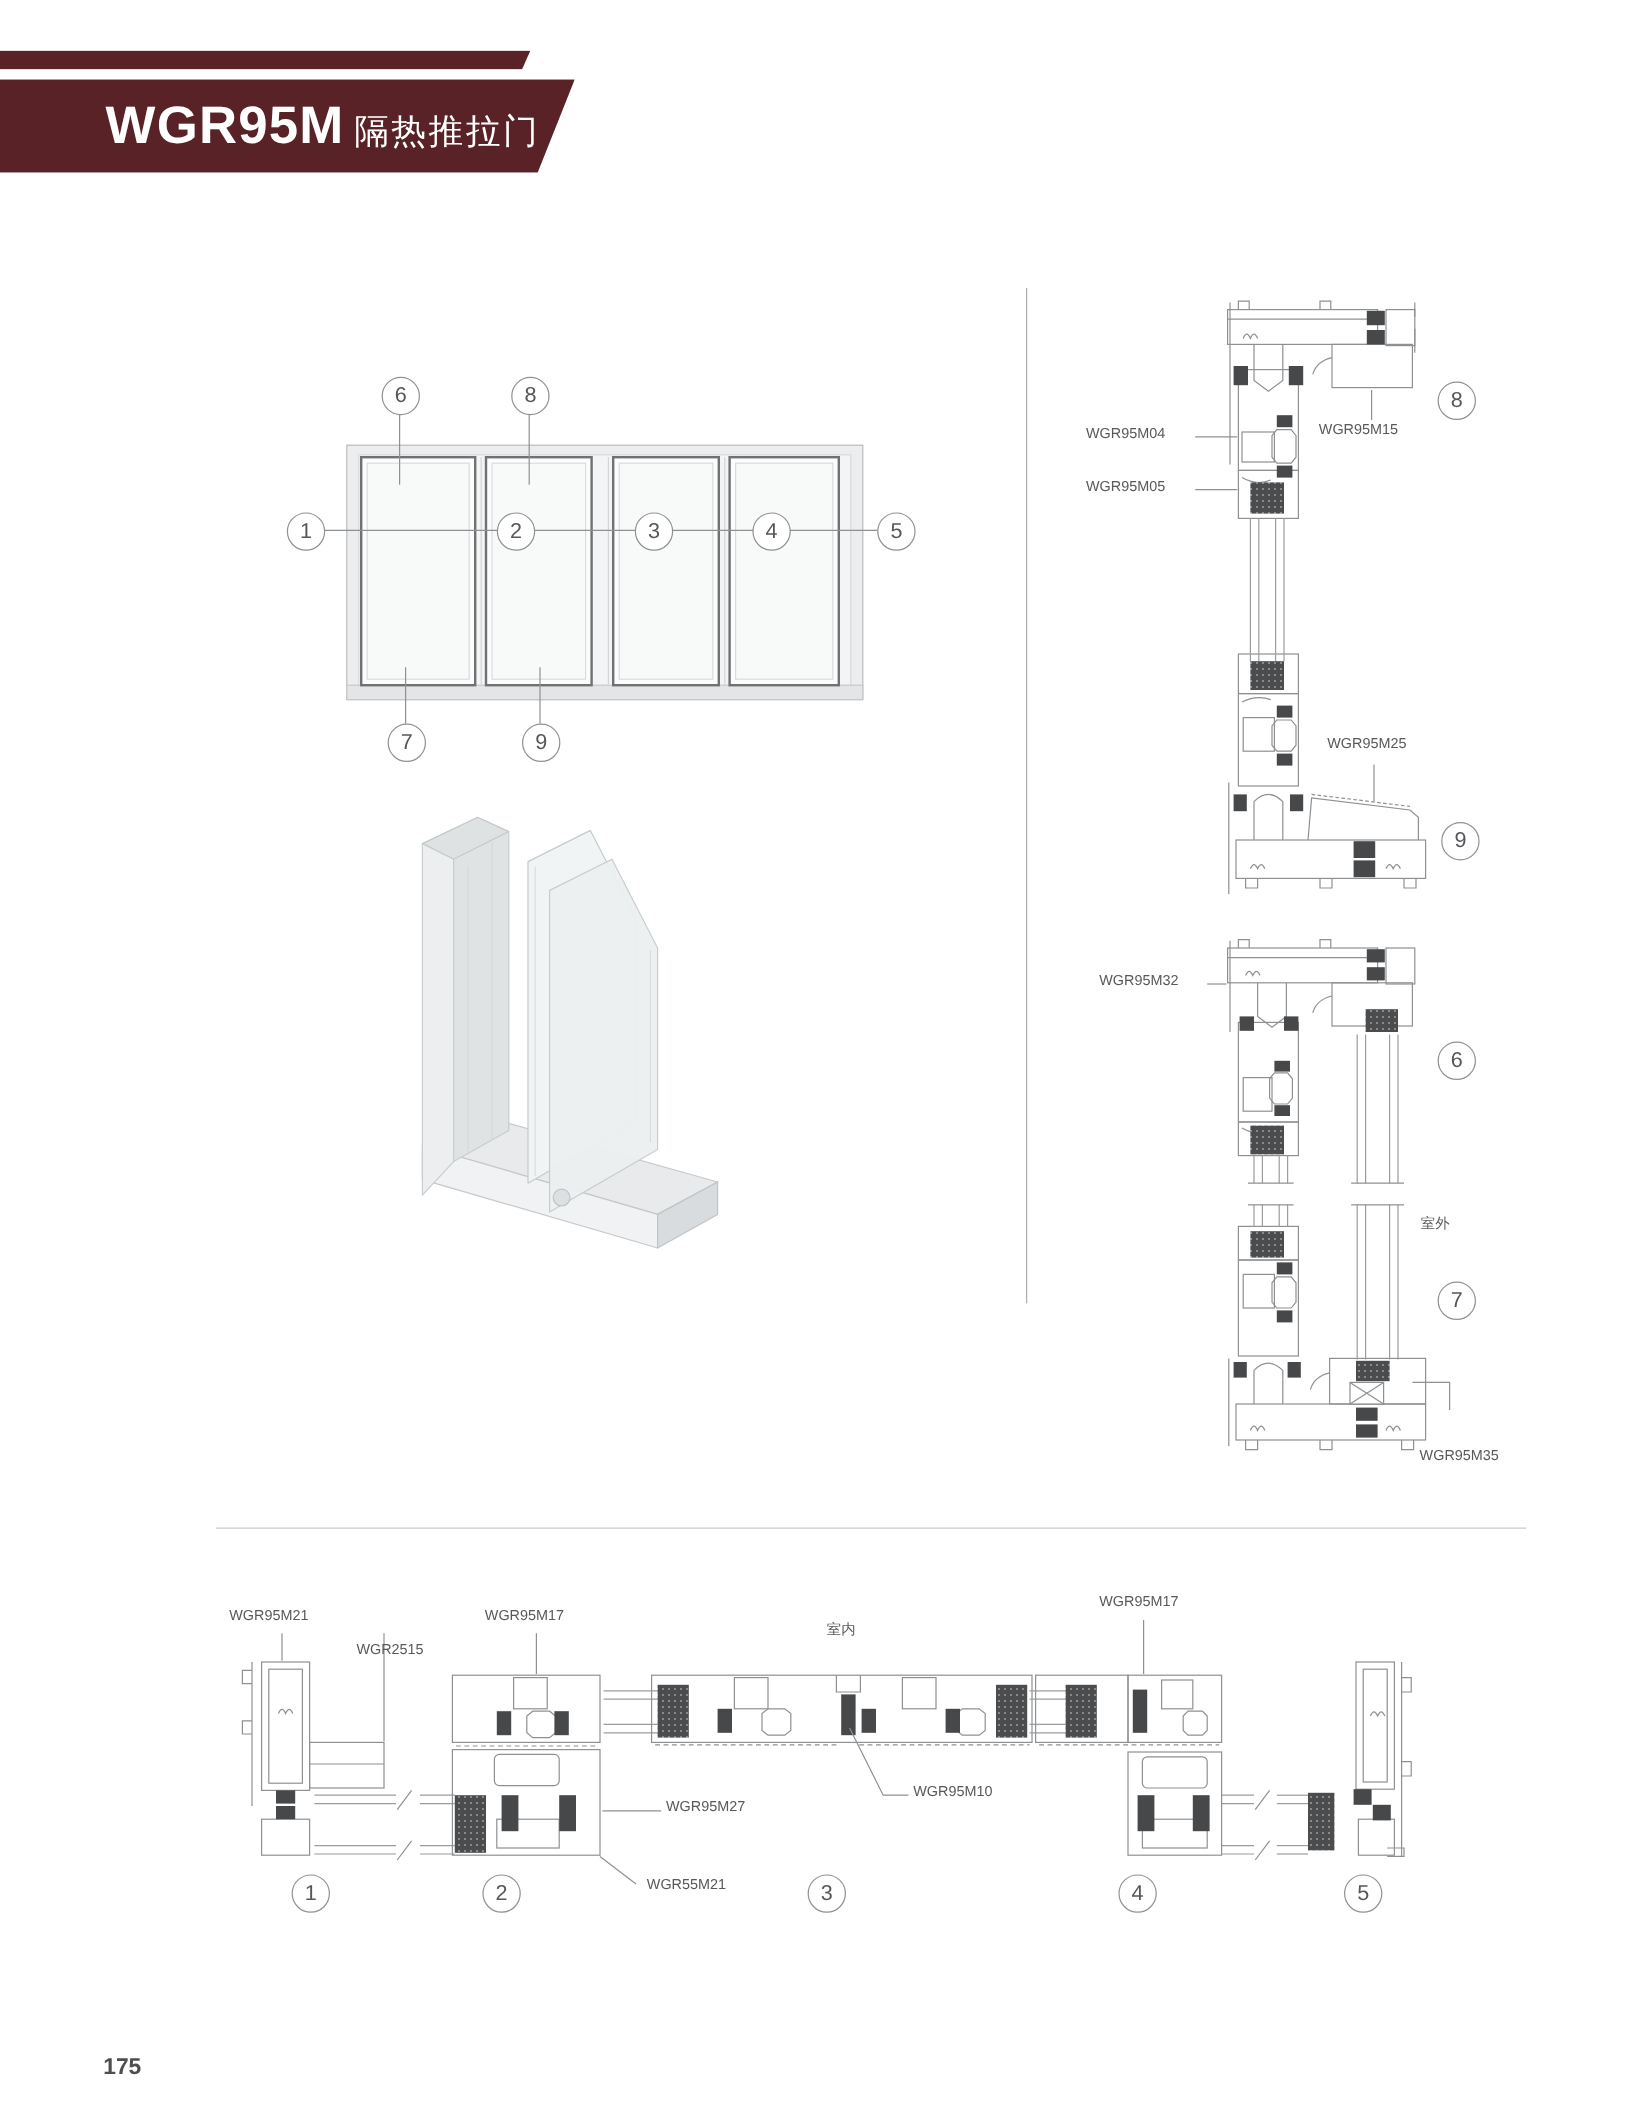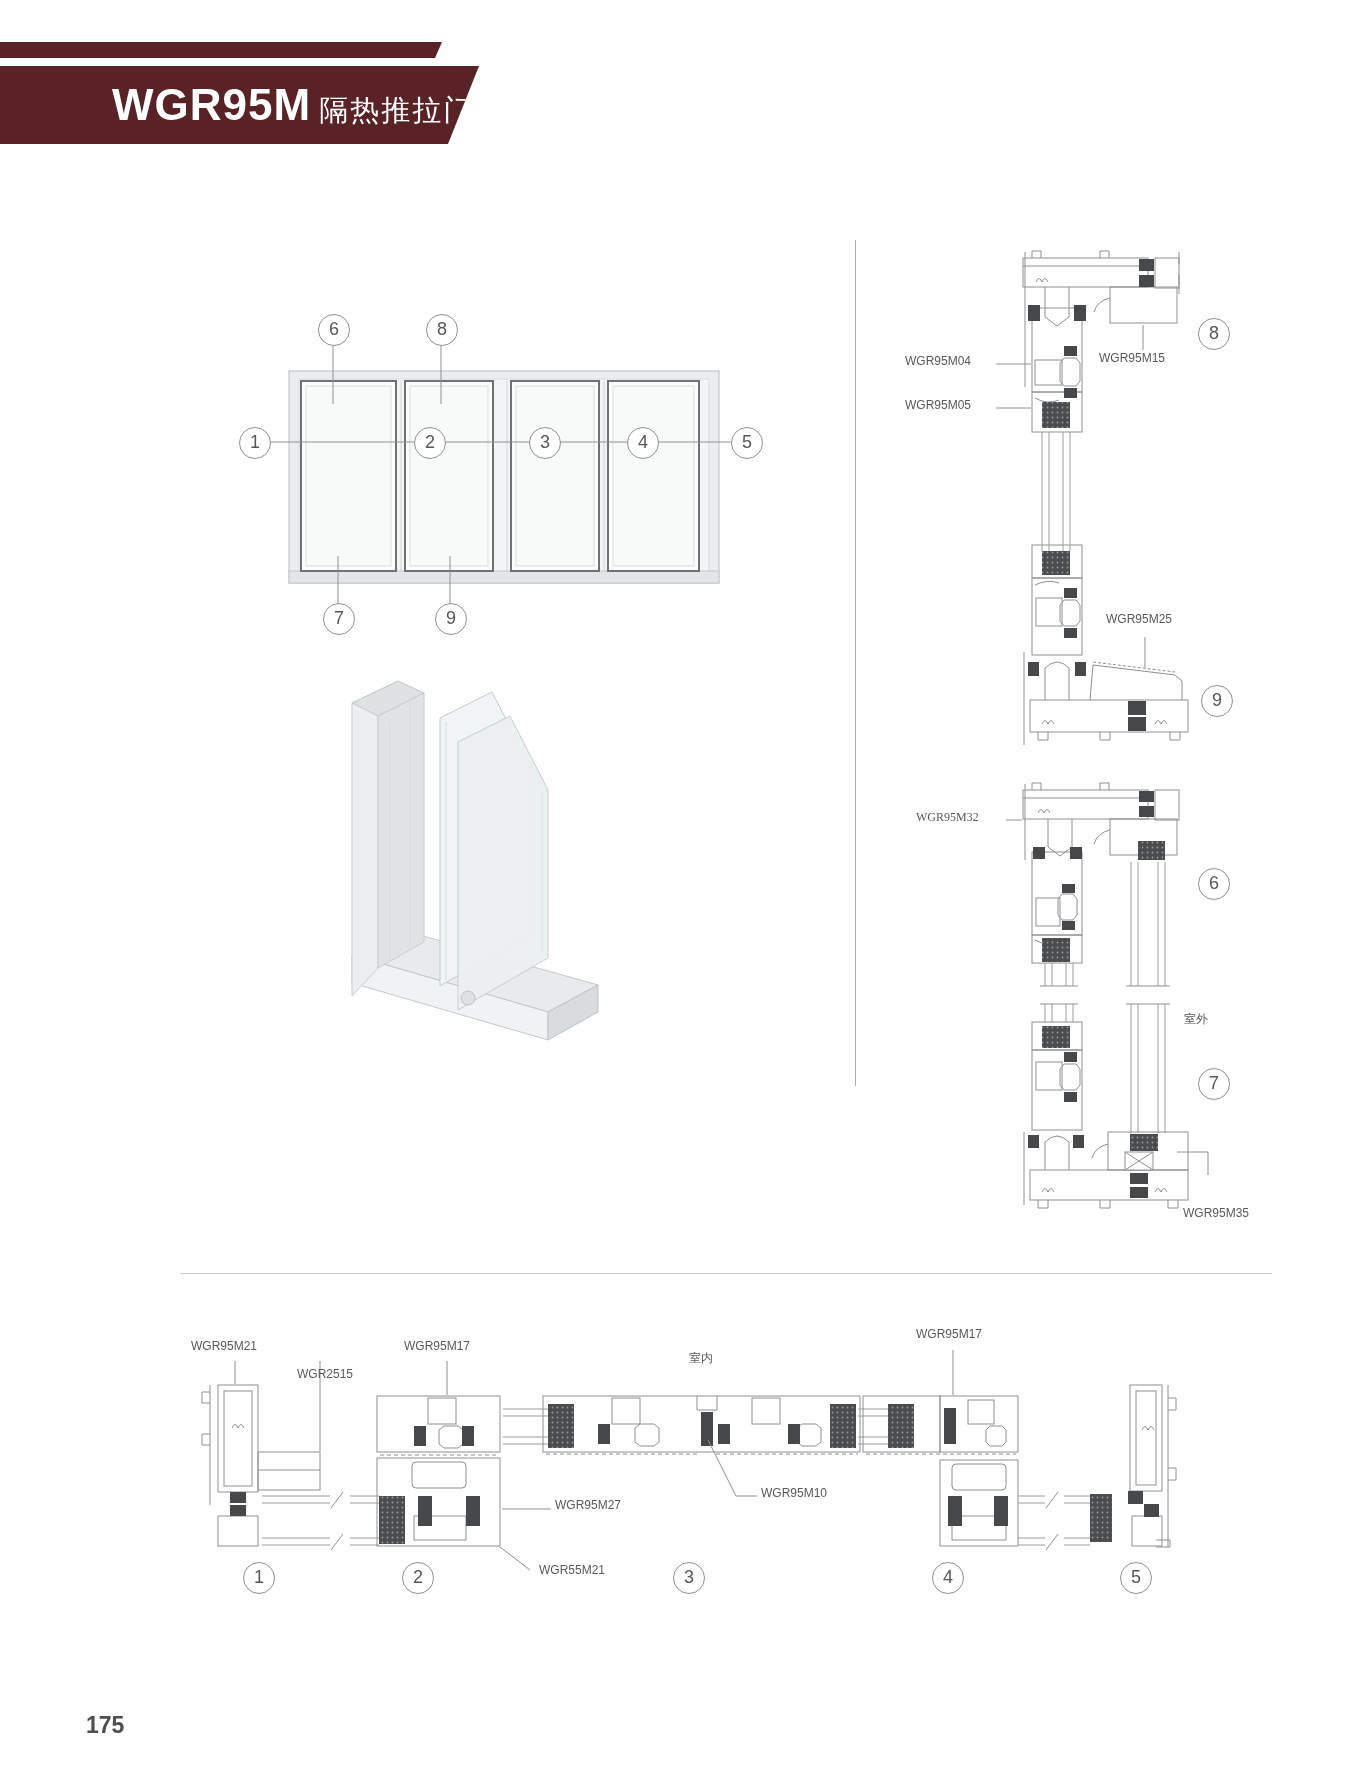--- a/index.html
+++ b/index.html
@@ -12,24 +12,24 @@
   .xb{stroke:#8e9092;fill:#ffffff;stroke-width:1;}
   .gask{stroke:#8e9092;fill:none;stroke-width:1;stroke-dasharray:4 3;}
   .serr{stroke:#8e9092;fill:none;stroke-width:1;stroke-dasharray:3 2;}
   .label{position:absolute;font-size:12px;color:#58595b;white-space:nowrap;line-height:1.1;}
   .callout{position:absolute;width:30px;height:30px;border:1px solid #8f9193;border-radius:50%;
            background:#ffffff;color:#55575a;font-size:18px;line-height:28px;text-align:center;}
   .banner-strip{position:absolute;left:0;top:42px;width:442px;height:16px;background:#582226;
            clip-path:polygon(0 0,100% 0,calc(100% - 7px) 100%,0 100%);}
   .banner-main{position:absolute;left:0;top:66px;width:479px;height:78px;background:#582226;
            clip-path:polygon(0 0,100% 0,calc(100% - 31px) 100%,0 100%);
-           display:flex;align-items:baseline;padding-left:112px;box-sizing:border-box;}
+           display:flex;align-items:baseline;padding-left:88px;box-sizing:border-box;}
   .banner-model{color:#ffffff;font-weight:bold;font-size:44px;letter-spacing:1px;line-height:78px;}
   .banner-sub{color:#ffffff;font-size:29px;margin-left:8px;letter-spacing:2px;font-family:Liberation Mono, monospace;}
-  .page-num{position:absolute;left:86px;top:1712px;font-size:23px;font-weight:bold;color:#4d4e50;}
+  .page-num{position:absolute;left:86px;top:1712px;font-size:19px;font-weight:bold;color:#4d4e50;}
 </style>
 </head>
 <body>
 
 <div id="page">
 
   <div class="banner-strip"></div>
   <div class="banner-main">
     <span class="banner-model">WGR95M</span>
     <span class="banner-sub">隔热推拉门</span>
@@ -334,21 +334,21 @@
         <path d="M708,1440 L736,1496 H757"></path>
         <path d="M500,1547 L530,1570"></path>
       </g>
     </g>
   </svg>
 
   <div class="label" style="left:905px;top:355px;">WGR95M04</div>
   <div class="label" style="left:905px;top:399px;">WGR95M05</div>
   <div class="label" style="left:1099px;top:352px;text-align:center;">WGR95M15</div>
   <div class="label" style="left:1106px;top:613px;">WGR95M25</div>
-  <div class="label" style="left:916px;top:811px;font-family:Liberation Serif, serif;">WGR95M32</div>
+  <div class="label" style="left:916px;top:811px;">WGR95M32</div>
   <div class="label" style="left:1184px;top:989px;margin-top:24px;">室外</div>
   <div class="label" style="left:1183px;top:1207px;">WGR95M35</div>
   <div class="label" style="left:191px;top:1340px;">WGR95M21</div>
   <div class="label" style="left:297px;top:1340px;margin-top:28px;">WGR2515</div>
   <div class="label" style="left:404px;top:1340px;">WGR95M17</div>
   <div class="label" style="left:689px;top:1352px;">室内</div>
   <div class="label" style="left:916px;top:1328px;">WGR95M17</div>
   <div class="label" style="left:555px;top:1499px;">WGR95M27</div>
   <div class="label" style="left:761px;top:1487px;">WGR95M10</div>
   <div class="label" style="left:539px;top:1564px;">WGR55M21</div>

